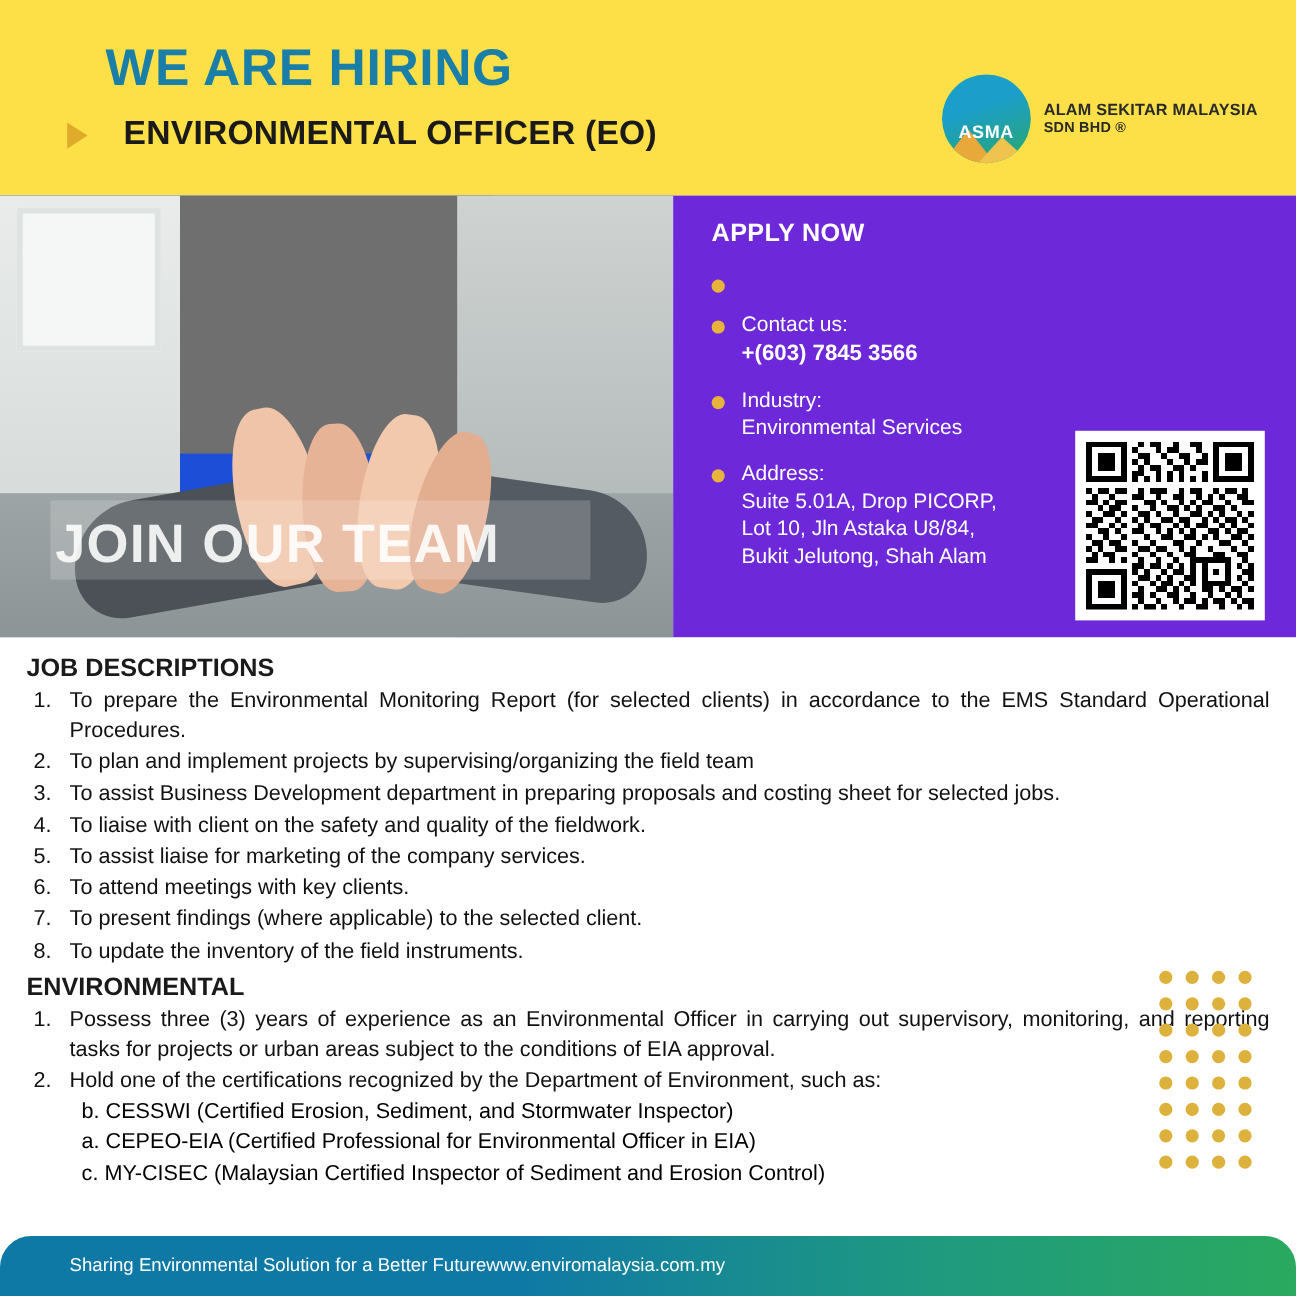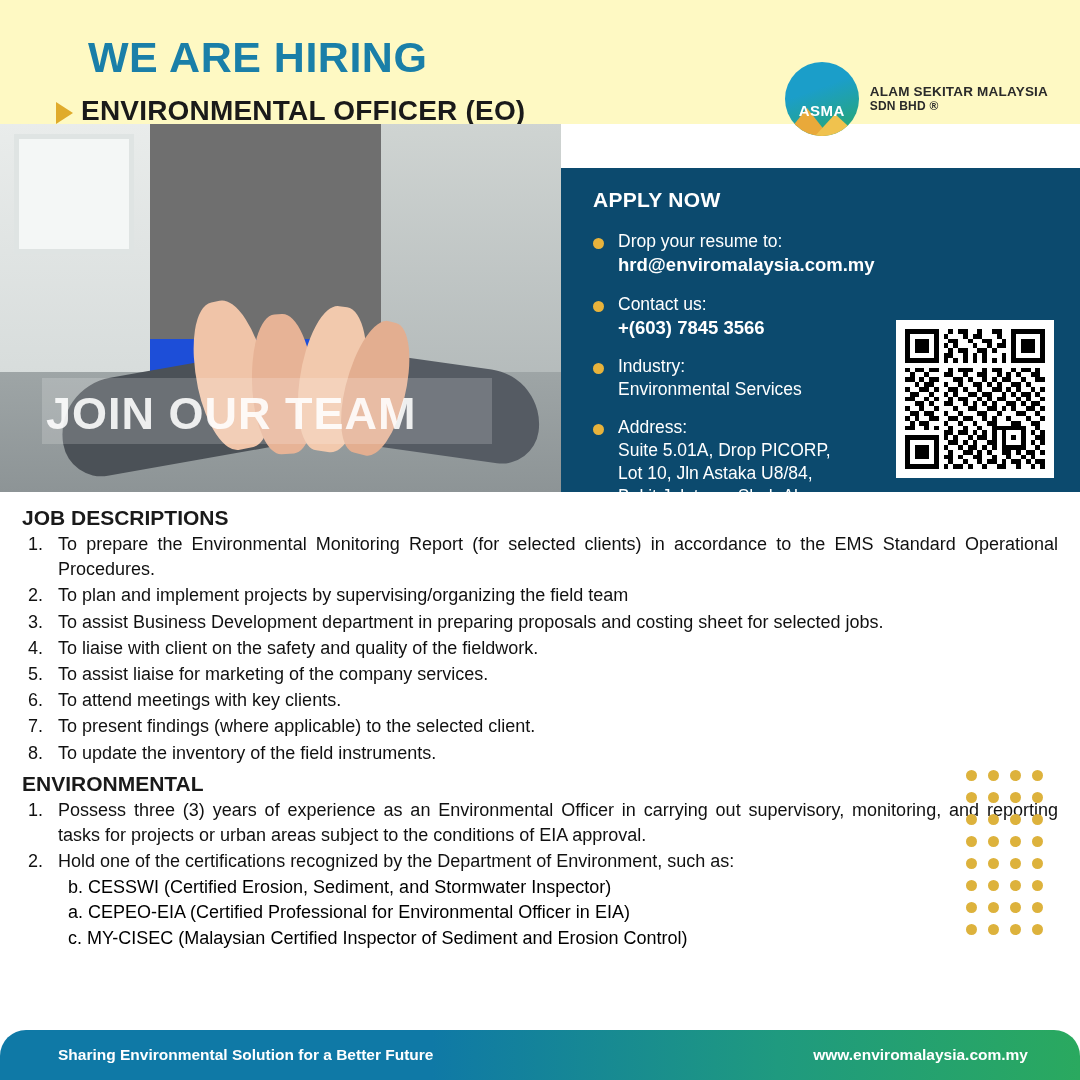--- a/index.html
+++ b/index.html
@@ -7,39 +7,39 @@
   body {
     font-family: "Liberation Sans", sans-serif;
     background: #ffffff;
     position: relative;
     overflow: hidden;
   }
 
   
   .header {
     position: relative;
-    height: 124px;
-    background: #fef9c3;
+    height: 163px;
+    background: #fde047;
   }
   .hiring-title {
     position: absolute;
     left: 88px;
     top: 33px;
     font-size: 43px;
     font-weight: bold;
     letter-spacing: 0.5px;
     color: #1a7fa8;
   }
   .role-row {
     position: absolute;
     left: 56px;
     top: 95px;
     display: flex;
     align-items: center;
-    gap: 8px;
+    gap: 30px;
   }
   .tri {
     width: 0; height: 0;
     border-left: 17px solid #e0ab2b;
     border-top: 11px solid transparent;
     border-bottom: 11px solid transparent;
     margin-top: 3px;
   }
   .role-title {
     font-size: 28px;
@@ -128,25 +128,24 @@
     position: absolute;
     left: 46px; bottom: 52px;
     font-size: 45px;
     font-weight: bold;
     color: rgba(255,255,255,0.88);
     letter-spacing: 1px;
   }
 
   .apply {
     flex: 1;
-    background: #0c4a6e;
+    background: #6d28d9;
     padding: 20px 24px 0 32px;
     position: relative;
     color: #ffffff;
-    margin-top: 44px;
   }
   .apply h2 {
     font-size: 21px;
     font-weight: bold;
     letter-spacing: 0.3px;
     margin-bottom: 18px;
   }
   .arow {
     display: flex;
     gap: 14px;
@@ -228,24 +227,24 @@
   .footer {
     position: absolute;
     left: 0; bottom: 0;
     width: 100%;
     height: 50px;
     background: linear-gradient(90deg,#0f79a6 0%, #0f79a6 40%, #1f9a7f 72%, #2aa95f 100%);
     border-radius: 26px 26px 0 0;
     color: #ffffff;
     display: flex;
     align-items: center;
-    justify-content: space-between;
+    justify-content: flex-start;
     padding: 0 52px 0 58px;
     font-size: 15.5px;
-    font-weight: bold;
+    font-weight: normal;
   }
 </style>
 </head>
 <body>
 
 <div class="header">
   <div class="hiring-title">WE ARE HIRING</div>
   <div class="role-row">
     <span class="tri"></span>
     <span class="role-title">ENVIRONMENTAL OFFICER (EO)</span>
@@ -282,24 +281,20 @@
     <div class="hand h4"></div>
     <div class="joinbar"></div>
     <div class="jointxt">JOIN OUR TEAM</div>
   </div>
 
   <div class="apply">
     <h2>APPLY NOW</h2>
 
     <div class="arow">
       <span class="dot"></span>
-      <div class="atext">
-        <div>Drop your resume to:</div>
-        <div class="b">hrd@enviromalaysia.com.my</div>
-      </div>
     </div>
 
     <div class="arow">
       <span class="dot"></span>
       <div class="atext">
         <div>Contact us:</div>
         <div class="b">+(603) 7845 3566</div>
       </div>
     </div>
 

